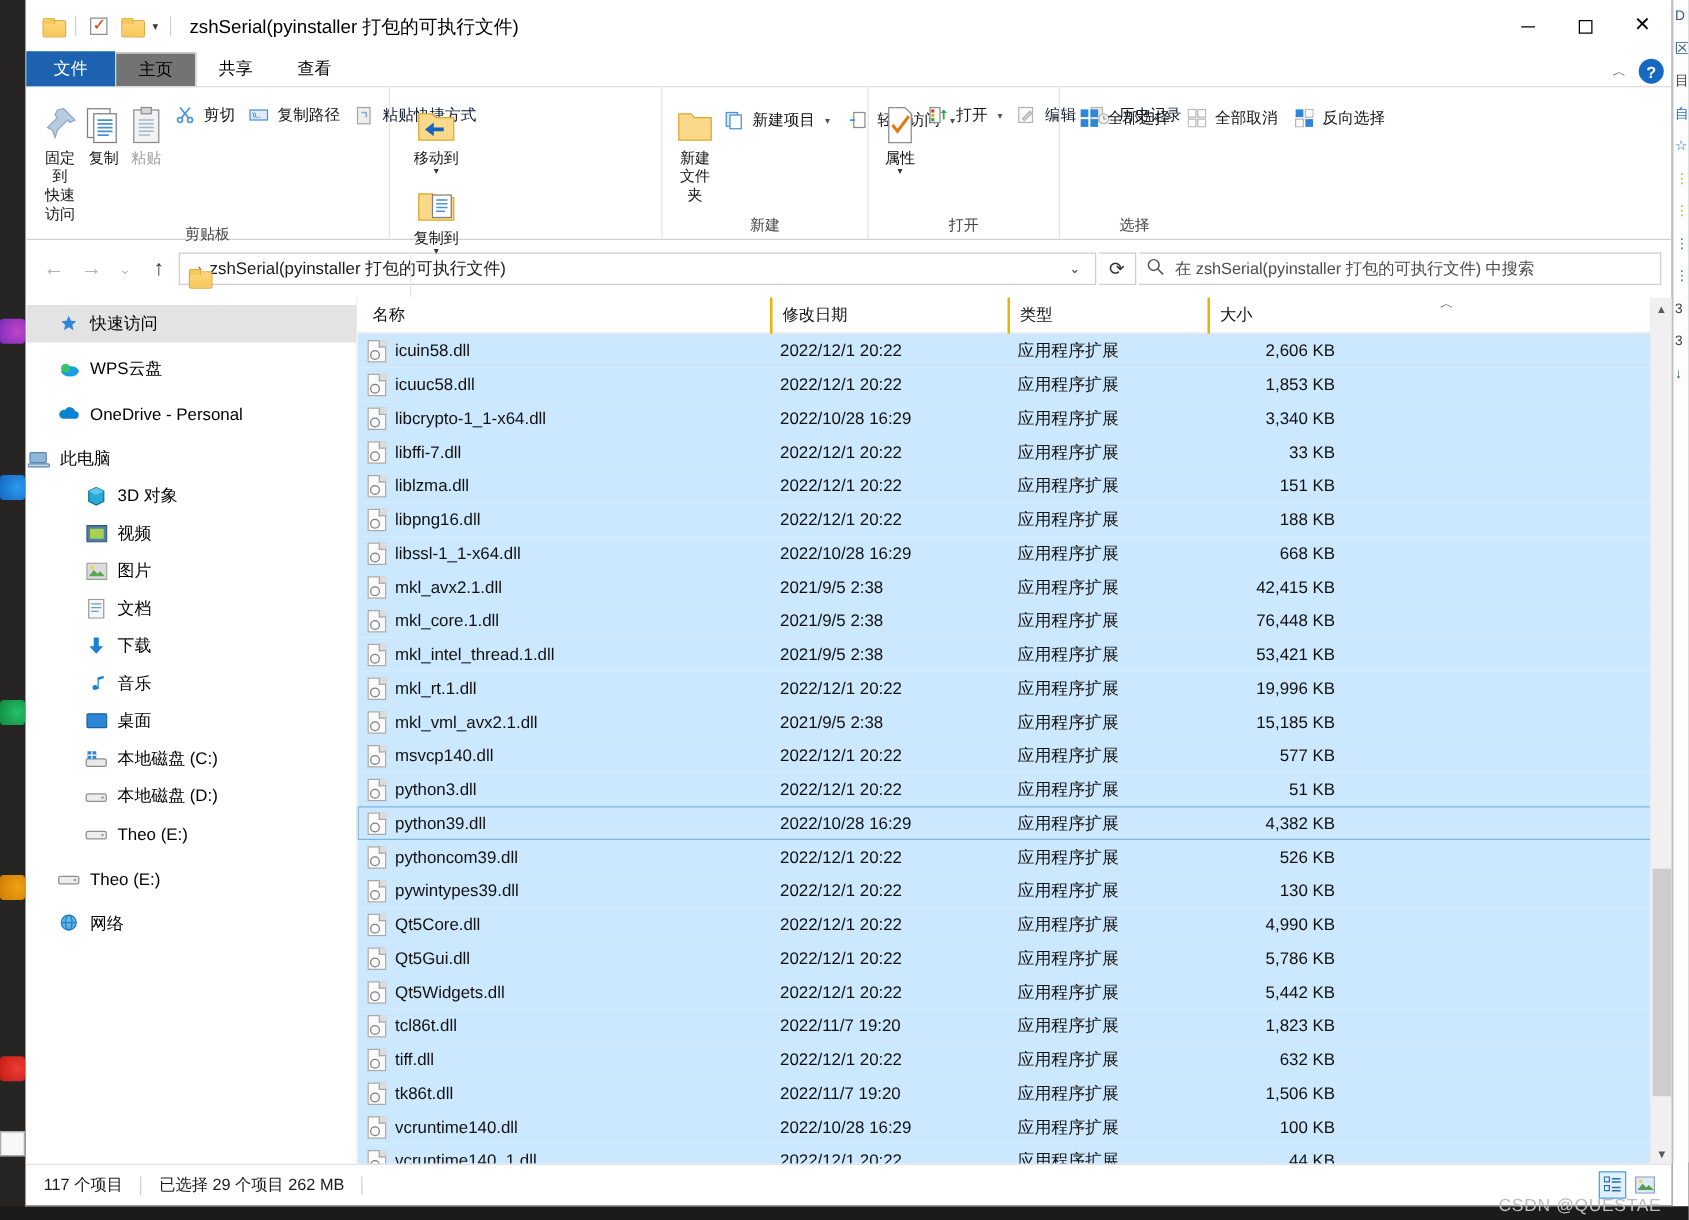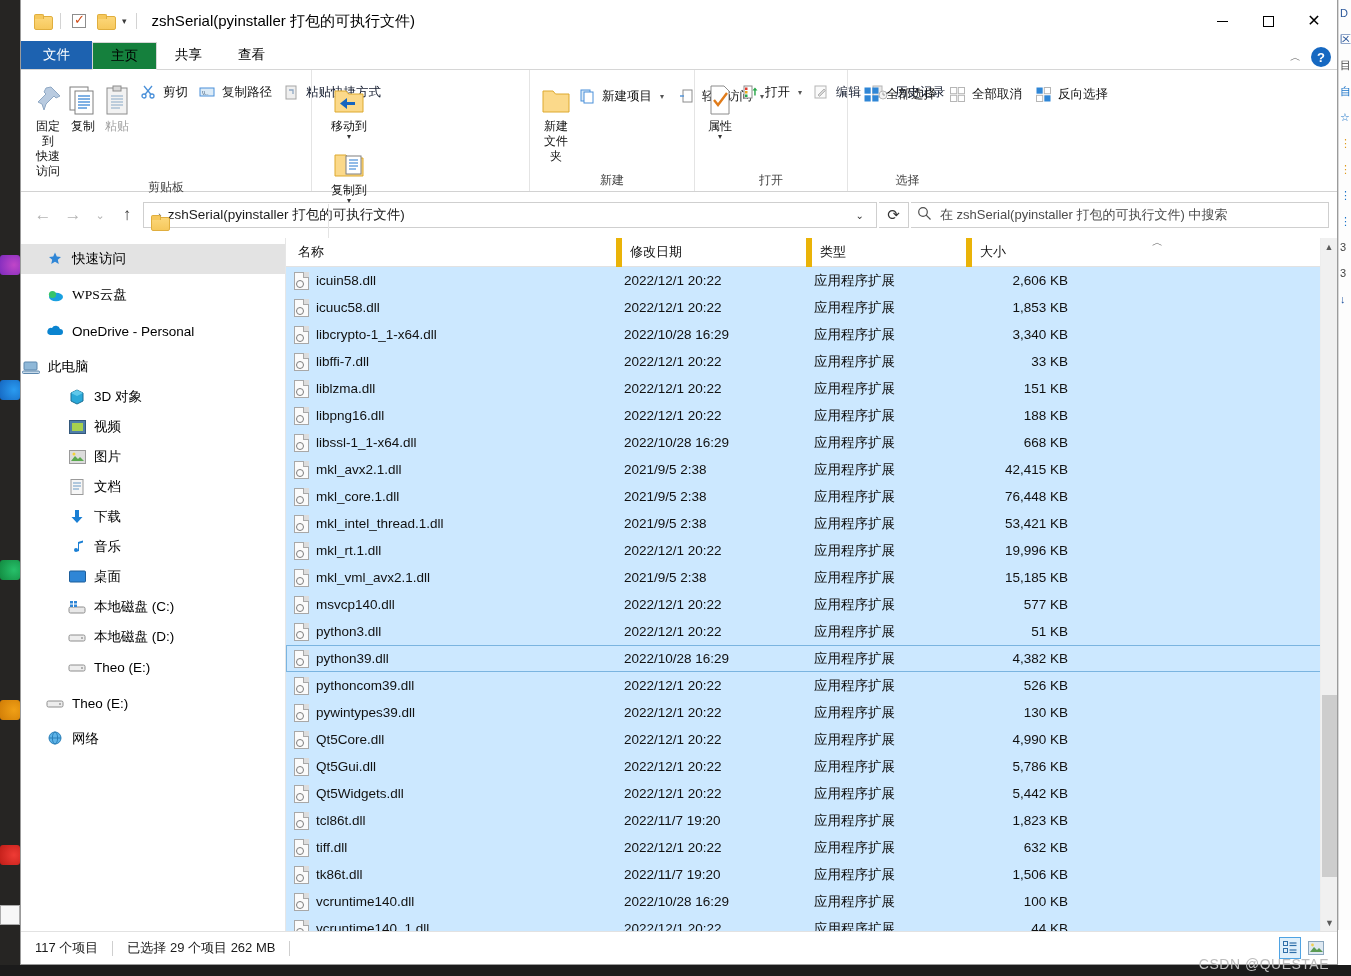--- a/index.html
+++ b/index.html
@@ -45,21 +45,21 @@
   .cap-btn { width:46px; height:42px; display:flex; align-items:center; justify-content:center; color:#000; font-size:14px; }
   .min-glyph { width:11px; height:1px; background:#000; }
   .max-glyph { width:11px; height:11px; border:1px solid #000; }
   .close-glyph { font-size:16px; line-height:1; }
 
   
   #ribbon-tabs { height:28px; background:#ffffff; display:flex; align-items:flex-end; position:relative; flex:0 0 auto;
      border-bottom:1px solid #d6d6d6; }
   .rtab { height:28px; padding:0 18px; display:flex; align-items:center; font-size:13.5px; color:#000; }
   .rtab.file { background:#1d62b0; color:#fff; padding:0 22px; height:28px; }
-  .rtab.active { background:#15803d; border:1px solid #d6d6d6; border-bottom:1px solid #fff; margin-bottom:-1px; }
+  .rtab.active { background:#737373; border:1px solid #d6d6d6; border-bottom:1px solid #fff; margin-bottom:-1px; }
   #ribbon-right { position:absolute; right:6px; bottom:2px; display:flex; align-items:center; gap:10px; }
   .ribbon-collapse { font-size:11px; color:#5a5a5a; }
   .help-circle { width:20px; height:20px; border-radius:50%; background:#1668c1; color:#fff; font-size:13px;
      display:flex; align-items:center; justify-content:center; font-weight:bold; }
 
   
   #ribbon { height:122px; background:#fff; border-bottom:1px solid #d2d2d2; display:flex; flex:0 0 auto; position:relative; }
   .rgroup { display:flex; flex-direction:column; height:100%; position:relative; }
   .rgroup + .rgroup { border-left:1px solid #e4e4e4; }
   .rgroup-items { flex:1; display:flex; align-items:flex-start; padding:6px 10px 0 10px; gap:2px; }
@@ -93,21 +93,21 @@
   #bodyrow { flex:1; display:flex; min-height:0; background:#fff; position:relative; }
   #navpane { width:265px; background:#fff; border-right:1px solid #e6e6e6; padding-top:6px; overflow:hidden; flex:0 0 265px; }
   .navitem { height:30px; display:flex; align-items:center; font-size:13.5px; color:#000; white-space:nowrap; }
   .navitem.selected { background:#e3e3e3; }
   .navicon { width:20px; height:20px; display:flex; align-items:center; justify-content:center; flex:0 0 20px; margin-right:7px; }
 
   
   #listarea { flex:1; display:flex; flex-direction:column; min-width:0; background:#fff; }
   #colheader { height:29px; display:flex; align-items:center; border-bottom:1px solid #e2e2e2; background:#fff; position:relative; font-size:13px; color:#111; }
   .col { padding:0 8px; position:relative; height:29px; display:flex; align-items:center; }
-  .col + .col { border-left:6px solid #eab308; }
+  .col + .col { border-left:2px solid #eab308; }
   .col.name { width:330px; flex:0 0 330px;padding-left:12px; }
   .col.date { width:190px; flex:0 0 190px; }
   .col.type { width:160px; flex:0 0 160px; }
   .col.size { width:110px; flex:0 0 110px; justify-content:flex-end; }
   #sortmark { position:absolute; left:866px; top:-3px; font-size:11px; color:#5a5a5a; }
 
   #rows { flex:1; overflow:hidden; position:relative; }
   .row { height:27px; display:flex; align-items:center; font-size:13.5px; color:#111; background:#cce8ff; }
   .row.focused { outline:1px solid #7ab4e0; outline-offset:-1px; }
   .row .c { padding:0 8px; height:27px; display:flex; align-items:center; overflow:hidden; white-space:nowrap; }
@@ -507,21 +507,21 @@
 
     <div id="navpane">
       <div class="navitem selected" style="padding-left:24px;">
         <span class="navicon">
           <svg width="16" height="16" viewBox="0 0 16 16">
               <path d="M8 1.5 l1.8 4 l4.2 .4 l-3.2 2.9 l1 4.3 l-3.8 -2.3 l-3.8 2.3 l1 -4.3 l-3.2 -2.9 l4.2 -.4 z" fill="#2f86d6"></path>
             </svg>
         </span>
         <span>快速访问</span>
       </div>
-      <div class="navitem" style="padding-left:24px;margin-top:6px;font-family:Liberation Serif, serif;">
+      <div class="navitem" style="padding-left:24px;margin-top:6px;">
         <span class="navicon">
           <svg width="17" height="15" viewBox="0 0 17 15">
               <ellipse cx="9" cy="9" rx="7" ry="4.2" fill="#19a0e0"></ellipse>
               <circle cx="5.5" cy="6.5" r="3.6" fill="#36c46b"></circle>
             </svg>
         </span>
         <span>WPS云盘</span>
       </div>
       <div class="navitem" style="padding-left:24px;margin-top:6px;">
         <span class="navicon">

